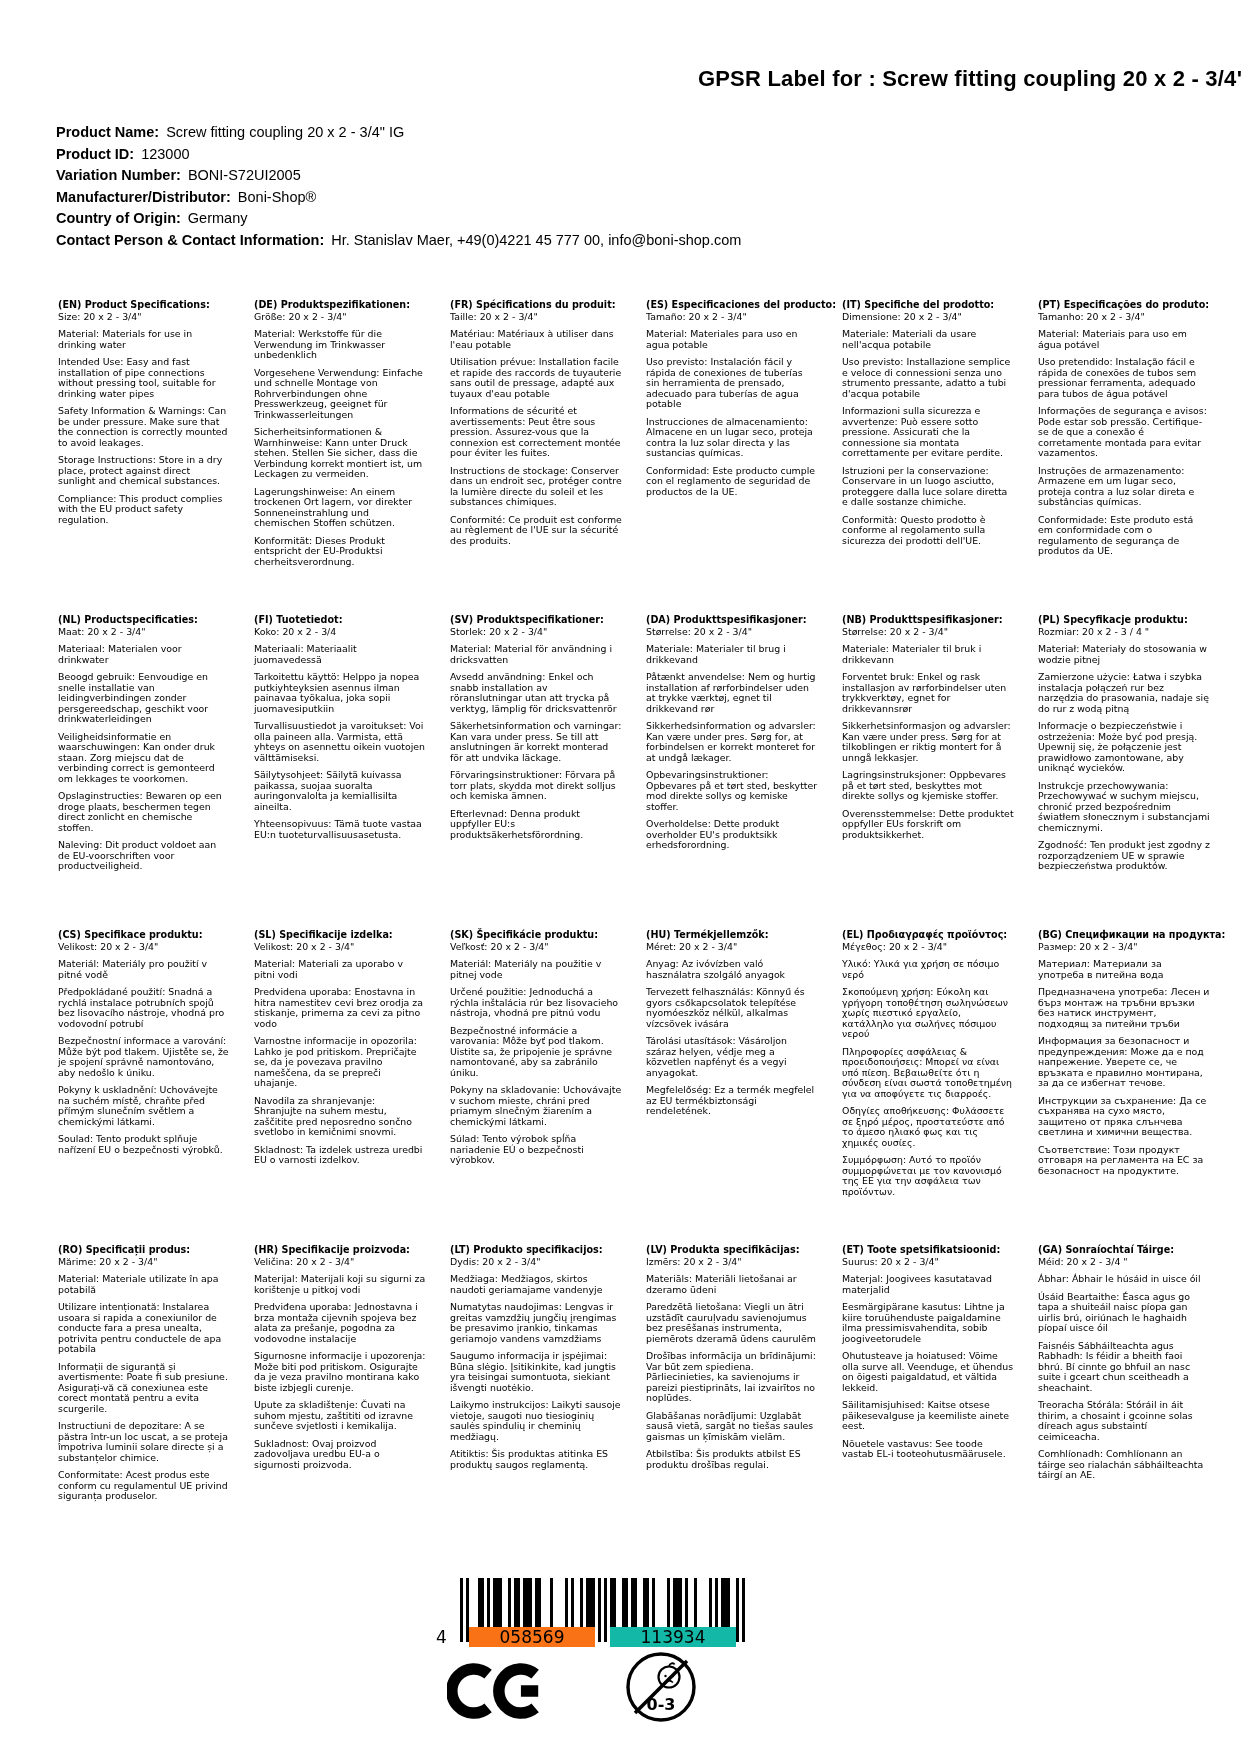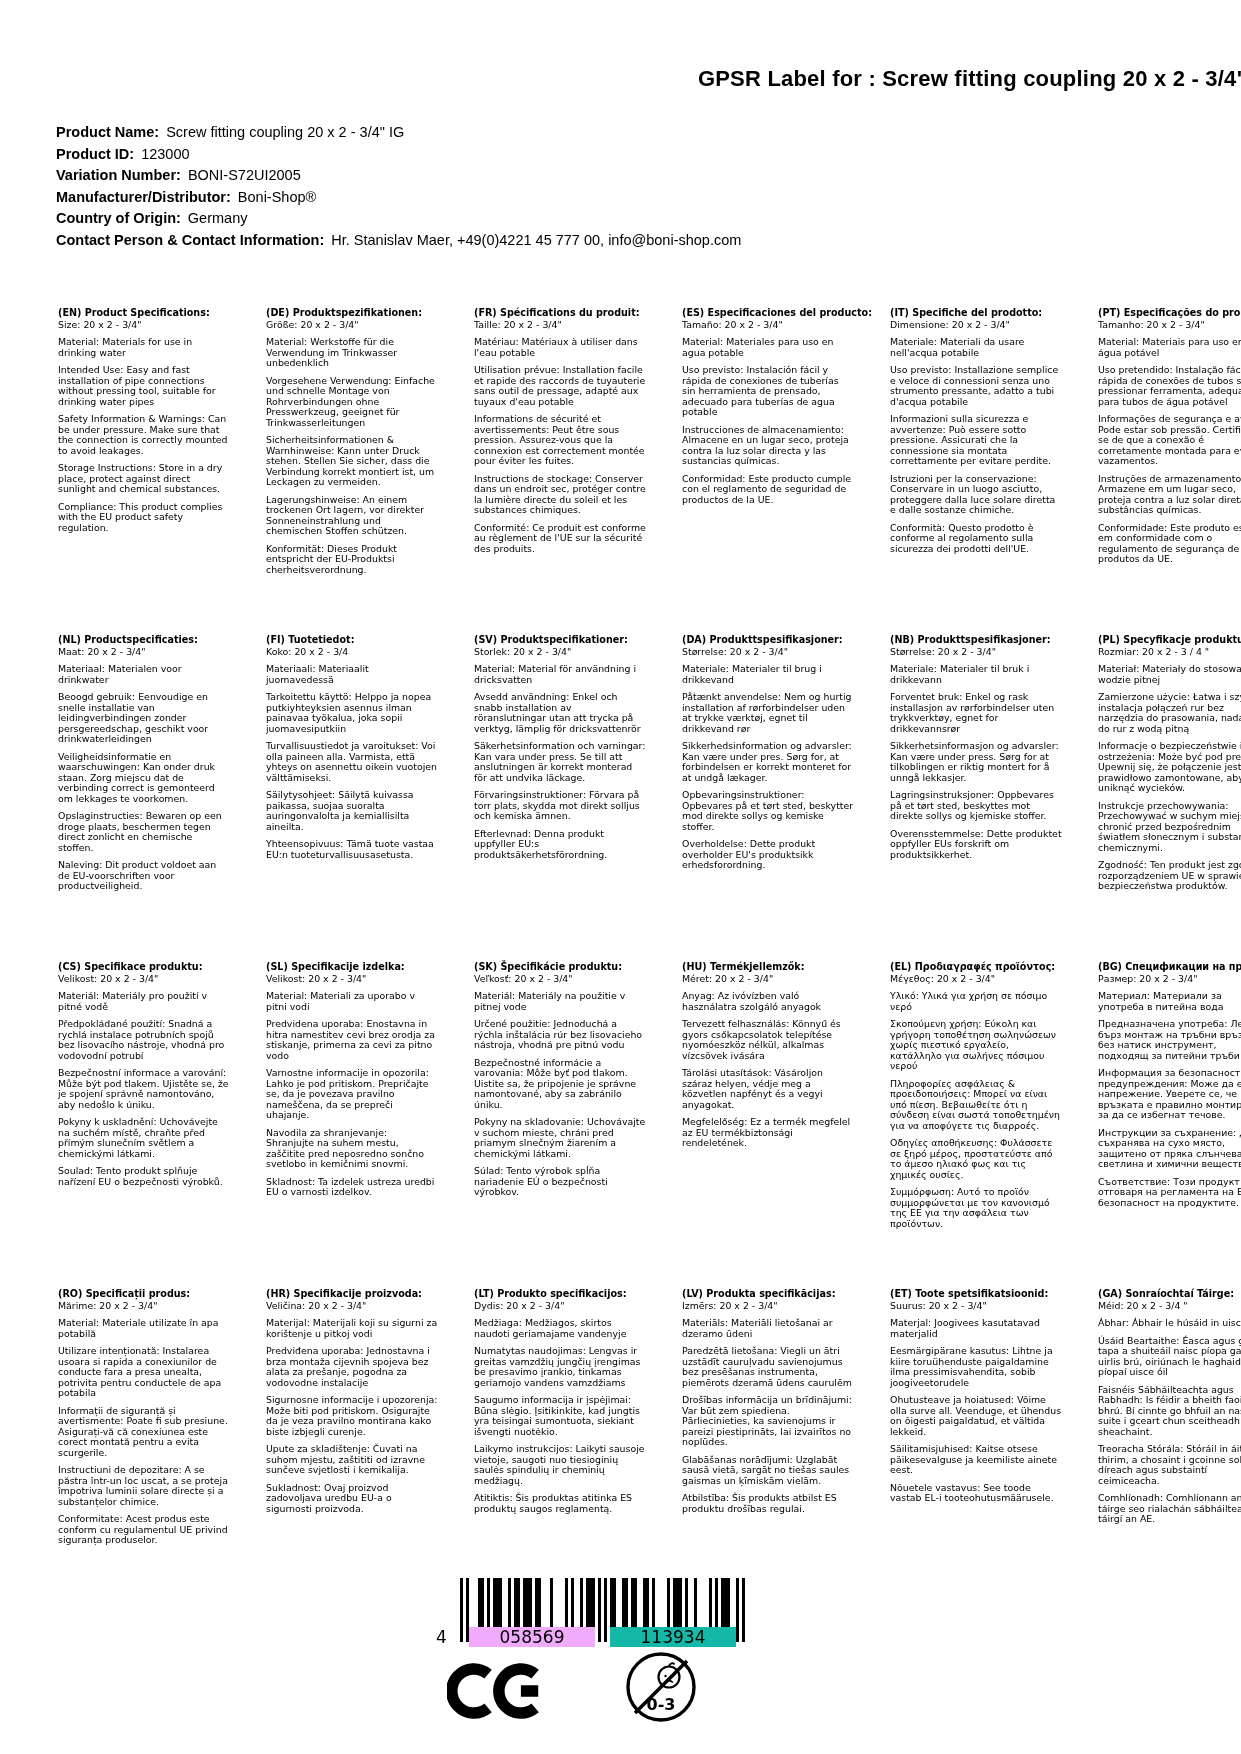--- a/index.html
+++ b/index.html
@@ -13,34 +13,34 @@
     text-align:right; font-family:"Liberation Sans", sans-serif;
     font-weight:bold; font-size:22px; letter-spacing:0.2px;padding-left:36px;
   }
   .product-info {
     position:absolute; left:56px; top:122px;
     font-family:"Liberation Sans", sans-serif; font-size:14.5px; line-height:21.5px;
   }
   .pi-row { white-space:nowrap; }
   .pi-label { font-weight:bold; margin-right:7px; }
   .lang-grid {
-    position:absolute; left:58px; top:308px; width:1182px;
-    display:grid; grid-template-columns:repeat(6,196px); grid-auto-rows:315px;gap:12px;
+    position:absolute; left:58px; top:300px; width:1182px;
+    display:grid; grid-template-columns:repeat(6,196px); grid-auto-rows:315px;
   }
   .block { width:172px; }
   .block-header {
     font-weight:bold; font-size:9.6px; line-height:10.6px;
     white-space:nowrap; margin:0 0 1px 0;
   }
   .block p { margin:0 0 7px 0; font-size:9.4px; line-height:10.5px; }
   .barcode-area { position:absolute; left:438px; top:1578px; width:312px; height:72px; }
   .barcode-area svg { position:absolute; left:22px; top:0; display:block; }
   .bc-digit { position:absolute; font-family:"DejaVu Sans", sans-serif; font-size:17px; top:49px; }
   .bc-first { left:-2px; }
-  .bc-left  { left:31px;  width:126px; text-align:center; background:#f0abfc; }
+  .bc-left  { left:31px;  width:126px; text-align:center; background:#f97316; }
   .bc-right { left:172px; width:126px; text-align:center; background:#14b8a6; }
   .ce-mark  { position:absolute; left:447px; top:1660px; }
   .age-mark { position:absolute; left:624px; top:1650px; }
 </style>
 </head>
 <body>
 
 <div class="page">
 
   <div class="title">GPSR Label for : Screw fitting coupling 20 x 2 - 3/4" IG</div>

